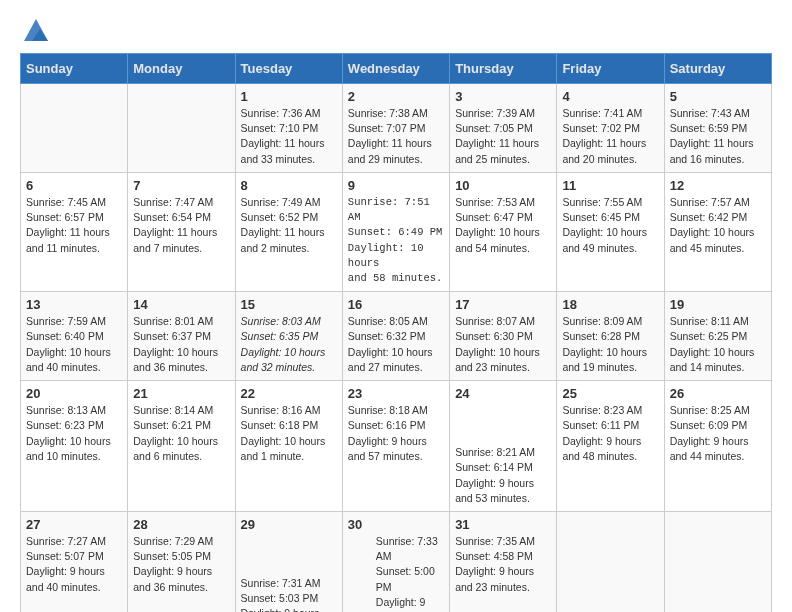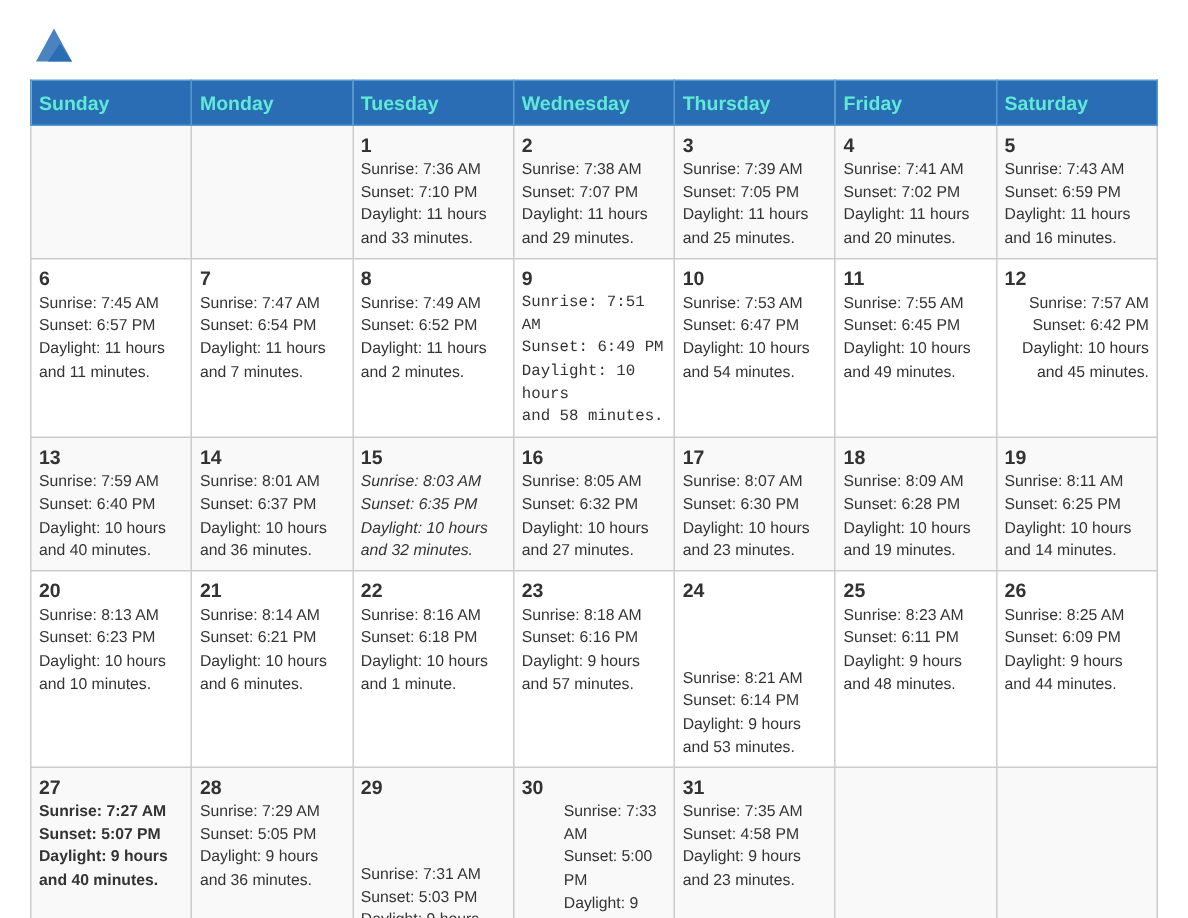--- a/index.html
+++ b/index.html
@@ -51,21 +51,21 @@
       font-size: 16px;
       color: #555;
     }
     table {
       width: 100%;
       border-collapse: collapse;
       table-layout: fixed;
     }
     thead tr th {
       background-color: #2a6db5;
-      color: #5eead4;
+      color: #e5e5e5;
       font-size: 13px;
       font-weight: bold;
       padding: 7px 5px;
       text-align: left;
       border: 1px solid #5599d0;
     }
     tbody tr td {
       border: 1px solid #ccc;
       vertical-align: top;
       padding: 5px;
@@ -206,21 +206,21 @@
         </td>
         <td>
           <div class="day-num">11</div>
           <div class="day-info" style="white-space: pre-line;">Sunrise: 7:55 AM
 Sunset: 6:45 PM
 Daylight: 10 hours
 and 49 minutes.</div>
         </td>
         <td>
           <div class="day-num">12</div>
-          <div class="day-info" style="white-space: pre-line; text-align: right;">Sunrise: 7:57 AM
+          <div class="day-info" style="white-space: pre-line;">Sunrise: 7:57 AM
 Sunset: 6:42 PM
 Daylight: 10 hours
 and 45 minutes.</div>
         </td>
       </tr>
       <tr>
         <td>
           <div class="day-num">13</div>
           <div class="day-info" style="white-space: pre-line;">Sunrise: 7:59 AM
 Sunset: 6:40 PM
@@ -317,21 +317,21 @@
           <div class="day-num">26</div>
           <div class="day-info" style="white-space: pre-line;">Sunrise: 8:25 AM
 Sunset: 6:09 PM
 Daylight: 9 hours
 and 44 minutes.</div>
         </td>
       </tr>
       <tr>
         <td>
           <div class="day-num">27</div>
-          <div class="day-info" style="white-space: pre-line; font-weight: bold;">Sunrise: 7:27 AM
+          <div class="day-info" style="white-space: pre-line;">Sunrise: 7:27 AM
 Sunset: 5:07 PM
 Daylight: 9 hours
 and 40 minutes.</div>
         </td>
         <td>
           <div class="day-num">28</div>
           <div class="day-info" style="white-space: pre-line;">Sunrise: 7:29 AM
 Sunset: 5:05 PM
 Daylight: 9 hours
 and 36 minutes.</div>

